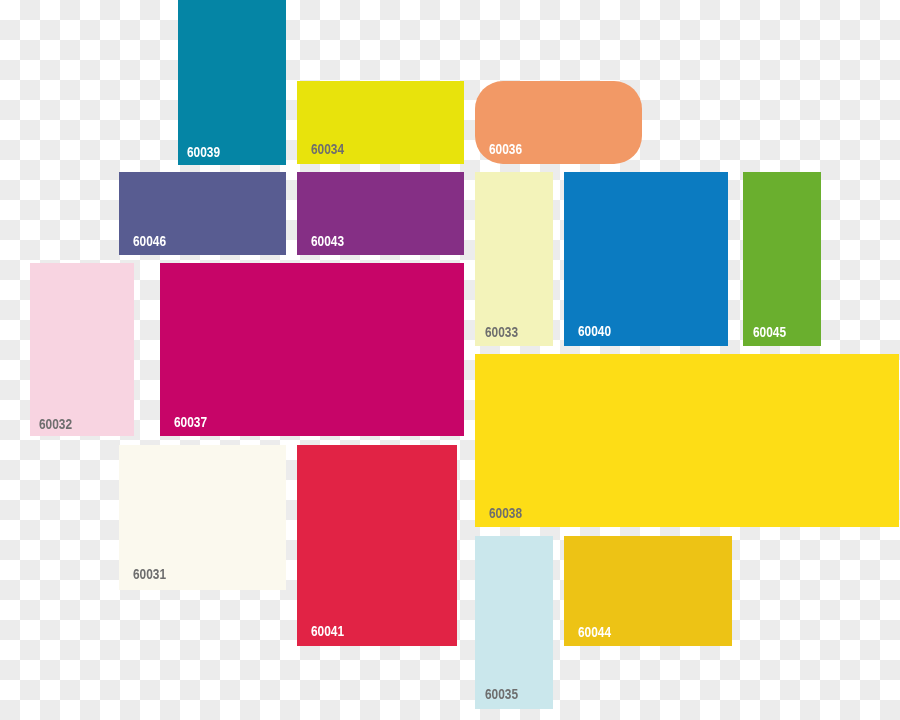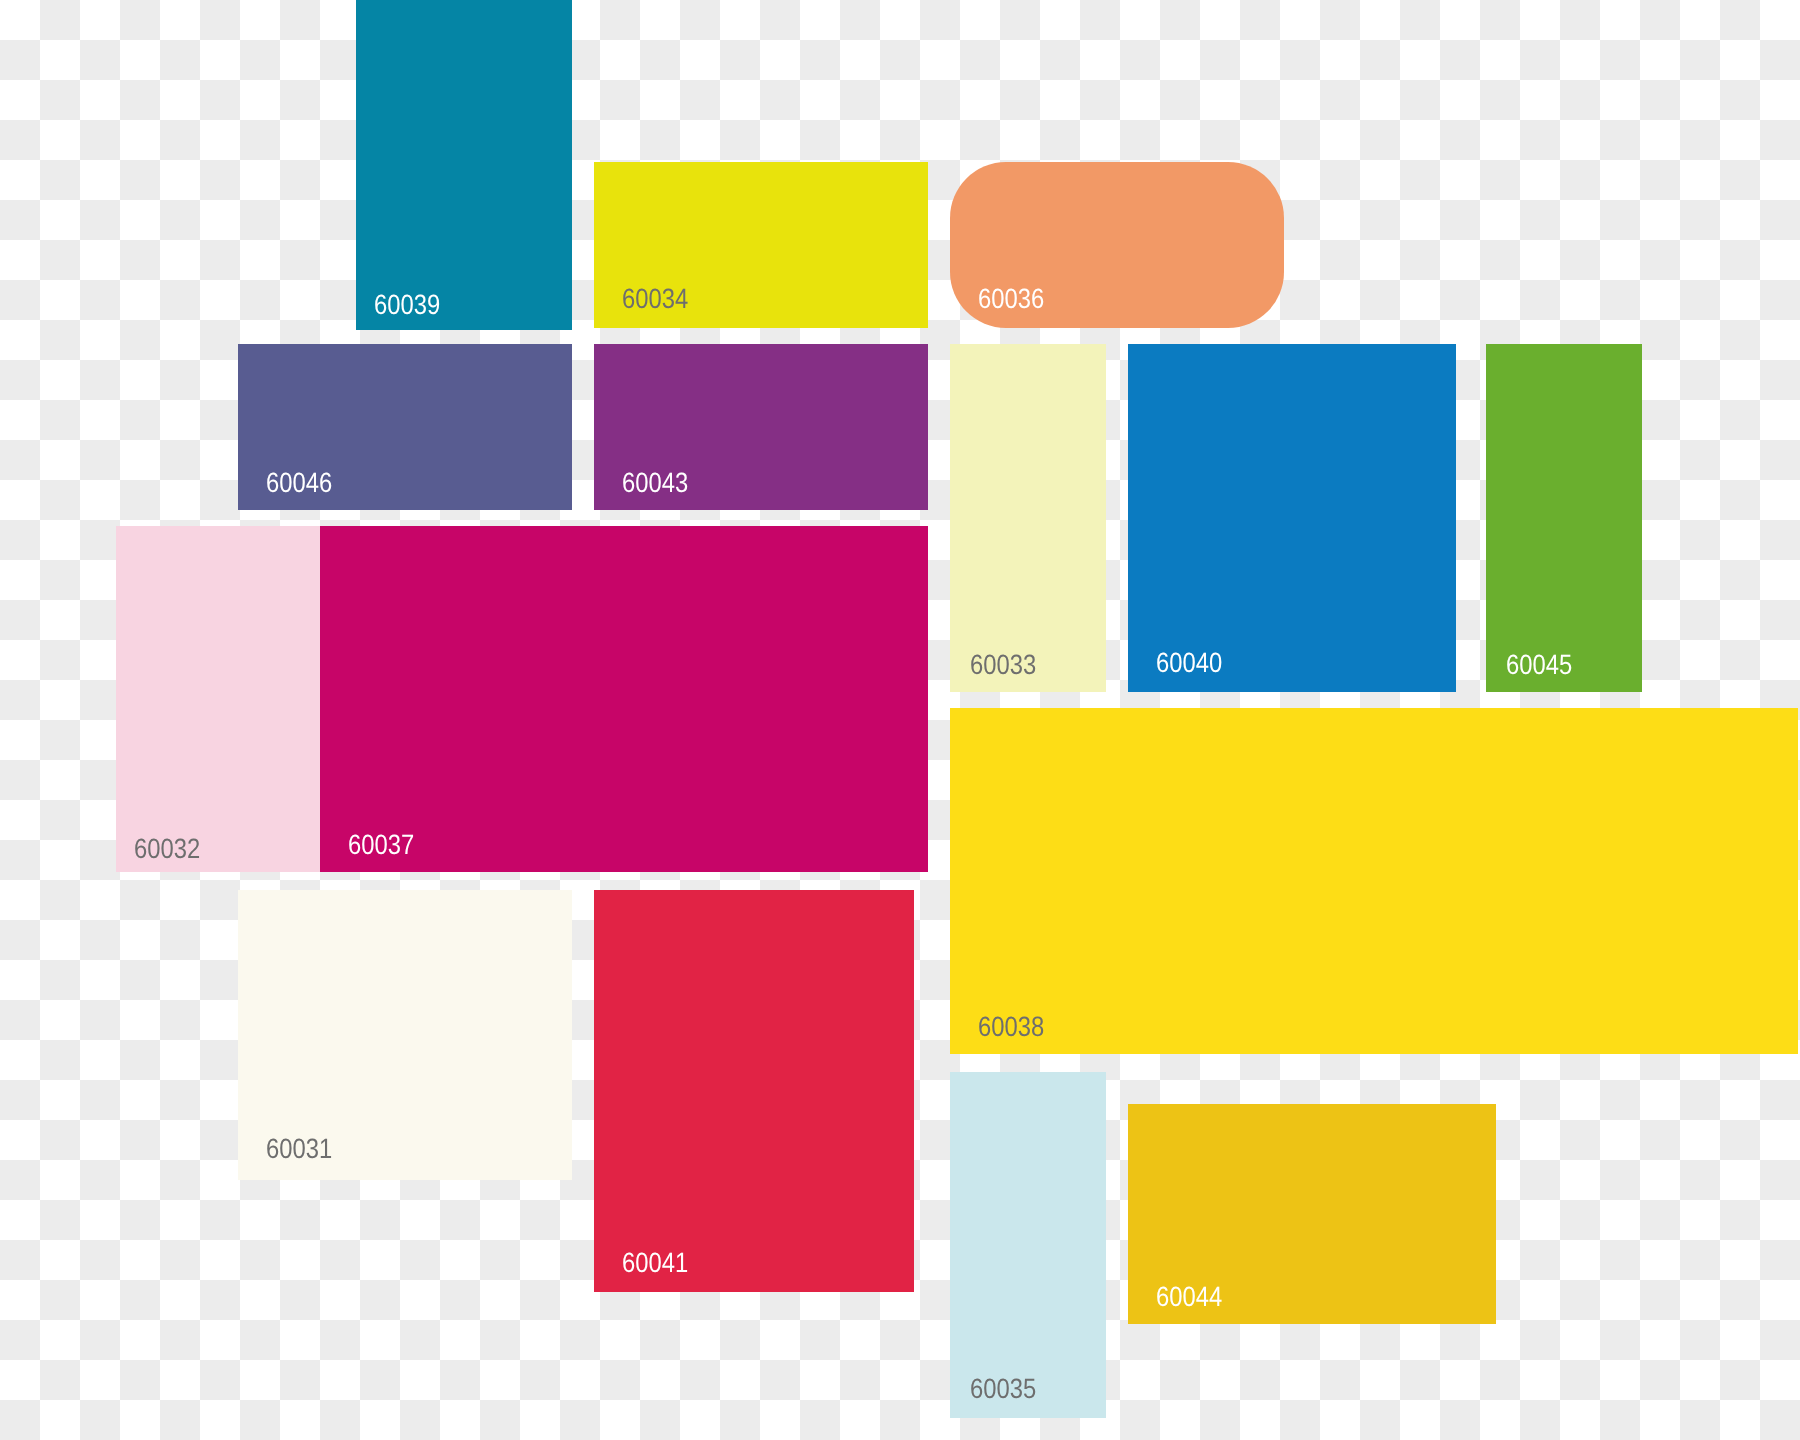--- a/index.html
+++ b/index.html
@@ -36,21 +36,21 @@
     white-space: nowrap;
     letter-spacing: 0px;
     display: inline-block;
     transform: scale3d(0.85, 1, 1);
     transform-origin: left bottom;
   }
 </style>
 </head>
 <body>
 
-<div id="canvas" style="background-color: rgb(255, 255, 255); background-image: linear-gradient(45deg, rgb(236, 236, 236) 25%, transparent 25%, transparent 75%, rgb(236, 236, 236) 75%), linear-gradient(45deg, rgb(236, 236, 236) 25%, transparent 25%, transparent 75%, rgb(236, 236, 236) 75%); background-size: 40px 40px; background-position: 0px 0px, 20px 20px;">
+<div id="canvas" style="background-color: rgb(255, 255, 255); background-image: linear-gradient(45deg, rgb(236, 236, 236) 25%, transparent 25%, transparent 75%, rgb(236, 236, 236) 75%), linear-gradient(45deg, rgb(236, 236, 236) 25%, transparent 25%, transparent 75%, rgb(236, 236, 236) 75%); background-size: 40px 40px; background-position: 0px 0px, 20px 20px; font-weight: bold;">
   <div class="swatch" style="left: 177.5px; top: -48px; width: 108.5px; height: 213px; background-color: rgb(5, 133, 165);">
     <span class="swatch-label" style="left: 9.9px; bottom: 6.1px; color: rgb(255, 255, 255);">60039</span>
   </div>
   <div class="swatch" style="left: 297px; top: 81px; width: 167px; height: 83px; background-color: rgb(232, 227, 12);">
     <span class="swatch-label" style="left: 13.9px; bottom: 7.7px; color: rgb(110, 110, 110);">60034</span>
   </div>
   <div class="swatch" style="left: 475px; top: 81px; width: 167px; height: 83px; background-color: rgb(242, 153, 102); border-radius: 28px;">
     <span class="swatch-label" style="left: 13.8px; bottom: 7.9px; color: rgb(255, 255, 255);">60036</span>
   </div>
   <div class="swatch" style="left: 119px; top: 172px; width: 167px; height: 83px; background-color: rgb(88, 92, 145); padding-left: 16px;">
@@ -61,34 +61,34 @@
   </div>
   <div class="swatch" style="left: 475px; top: 172px; width: 78px; height: 173.6px; background-color: rgb(243, 243, 186);">
     <span class="swatch-label" style="left: 9.5px; bottom: 7.1px; color: rgb(110, 110, 110);">60033</span>
   </div>
   <div class="swatch" style="left: 564px; top: 172px; width: 164px; height: 174px; background-color: rgb(11, 123, 193);">
     <span class="swatch-label" style="left: 14.2px; bottom: 8px; color: rgb(255, 255, 255);">60040</span>
   </div>
   <div class="swatch" style="left: 743px; top: 172px; width: 78px; height: 174px; background-color: rgb(106, 175, 46);">
     <span class="swatch-label" style="left: 10.2px; bottom: 7.1px; color: rgb(255, 255, 255);">60045</span>
   </div>
-  <div class="swatch" style="left: 58px; top: 263.4px; width: 103.5px; height: 172.6px; background-color: rgb(248, 212, 225); padding-left: 28px;">
+  <div class="swatch" style="left: 30px; top: 263.4px; width: 103.5px; height: 172.6px; background-color: rgb(248, 212, 225); padding-left: 28px;">
     <span class="swatch-label" style="left: 8.9px; bottom: 4.9px; color: rgb(110, 110, 110);">60032</span>
   </div>
   <div class="swatch" style="left: 160px; top: 263px; width: 304px; height: 173px; background-color: rgb(199, 5, 104);">
     <span class="swatch-label" style="left: 14.1px; bottom: 6.8px; color: rgb(255, 255, 255);">60037</span>
   </div>
   <div class="swatch" style="left: 475px; top: 354px; width: 424px; height: 173px; background-color: rgb(253, 221, 22); text-align: right;">
     <span class="swatch-label" style="left: 14.1px; bottom: 7.3px; color: rgb(110, 110, 110);">60038</span>
   </div>
   <div class="swatch" style="left: 119px; top: 444.5px; width: 167px; height: 145.5px; background-color: rgb(251, 249, 238);">
     <span class="swatch-label" style="left: 14.2px; bottom: 8.7px; color: rgb(110, 110, 110);">60031</span>
   </div>
   <div class="swatch" style="left: 297px; top: 445px; width: 160px; height: 201px; background-color: rgb(225, 35, 69);">
     <span class="swatch-label" style="left: 13.9px; bottom: 8px; color: rgb(255, 255, 255);">60041</span>
   </div>
   <div class="swatch" style="left: 475px; top: 536px; width: 78px; height: 173px; background-color: rgb(202, 231, 236);">
     <span class="swatch-label" style="left: 9.8px; bottom: 7.6px; color: rgb(110, 110, 110);">60035</span>
   </div>
-  <div class="swatch" style="left: 564px; top: 552px; width: 184px; height: 110px; background-color: rgb(237, 195, 21);">
+  <div class="swatch" style="left: 564px; top: 536px; width: 168px; height: 110px; background-color: rgb(237, 195, 21);">
     <span class="swatch-label" style="left: 14.2px; bottom: 7.3px; color: rgb(255, 255, 255);">60044</span>
   </div>
 </div>
 
 </body></html>

